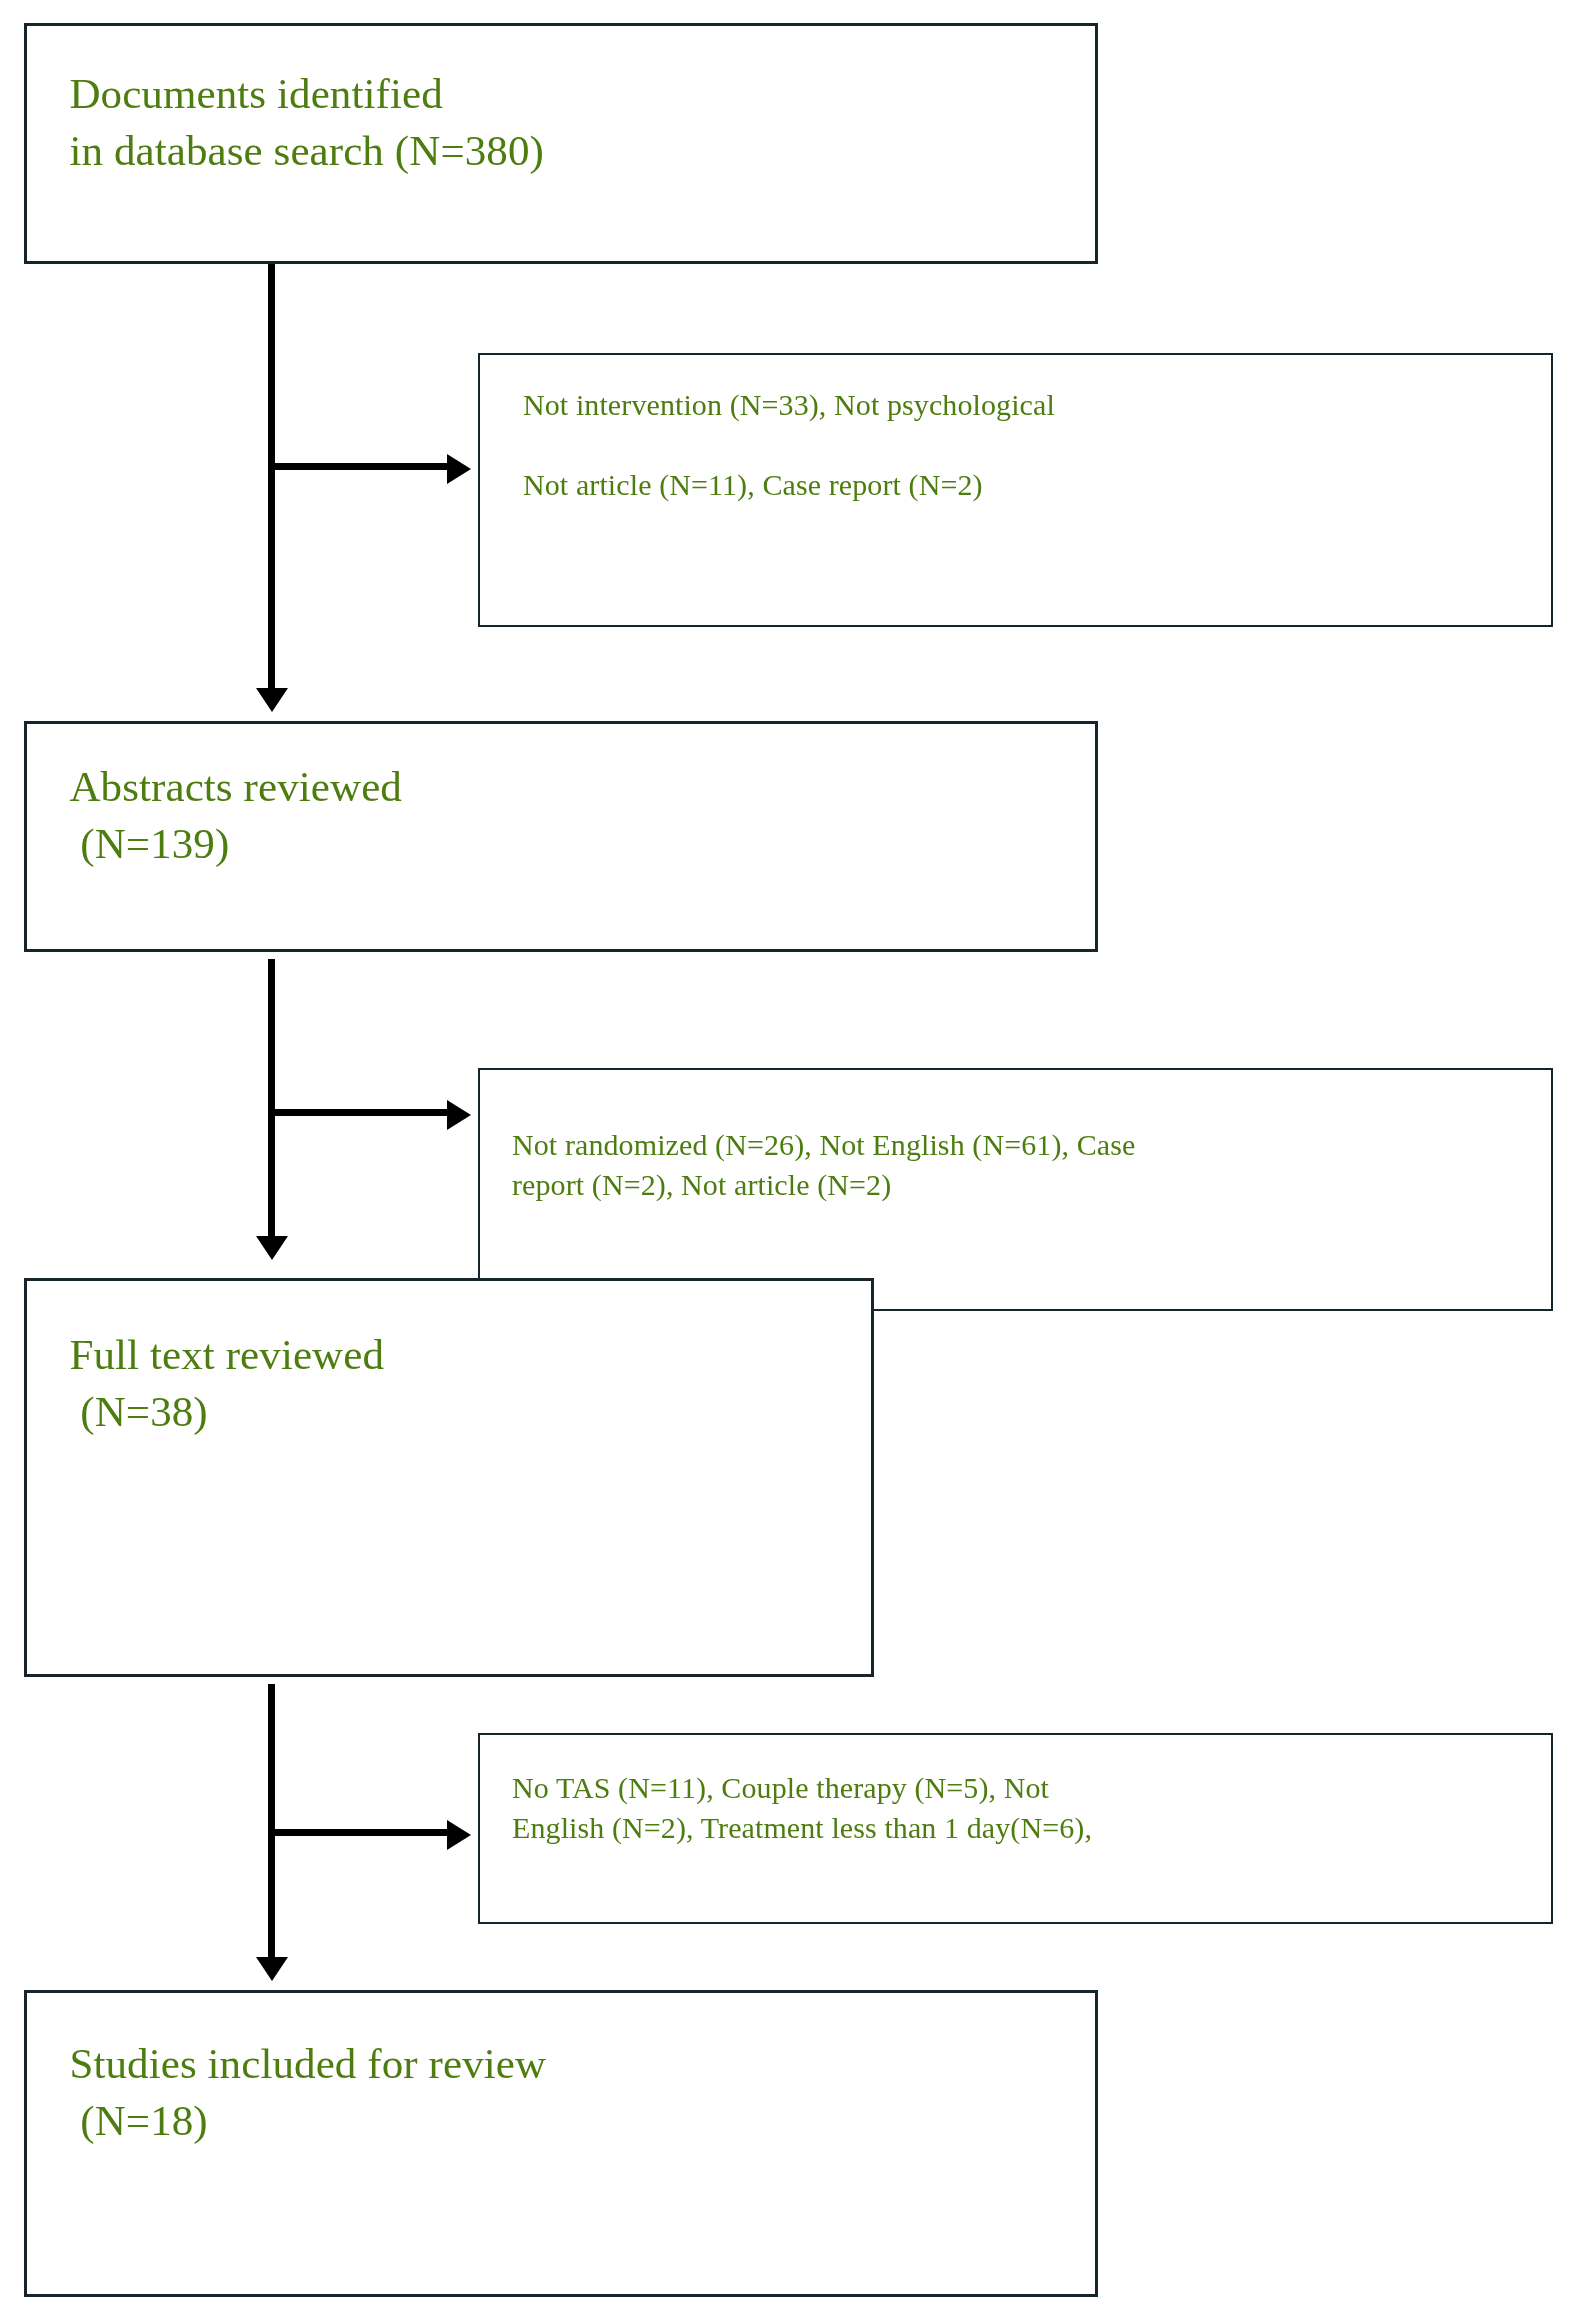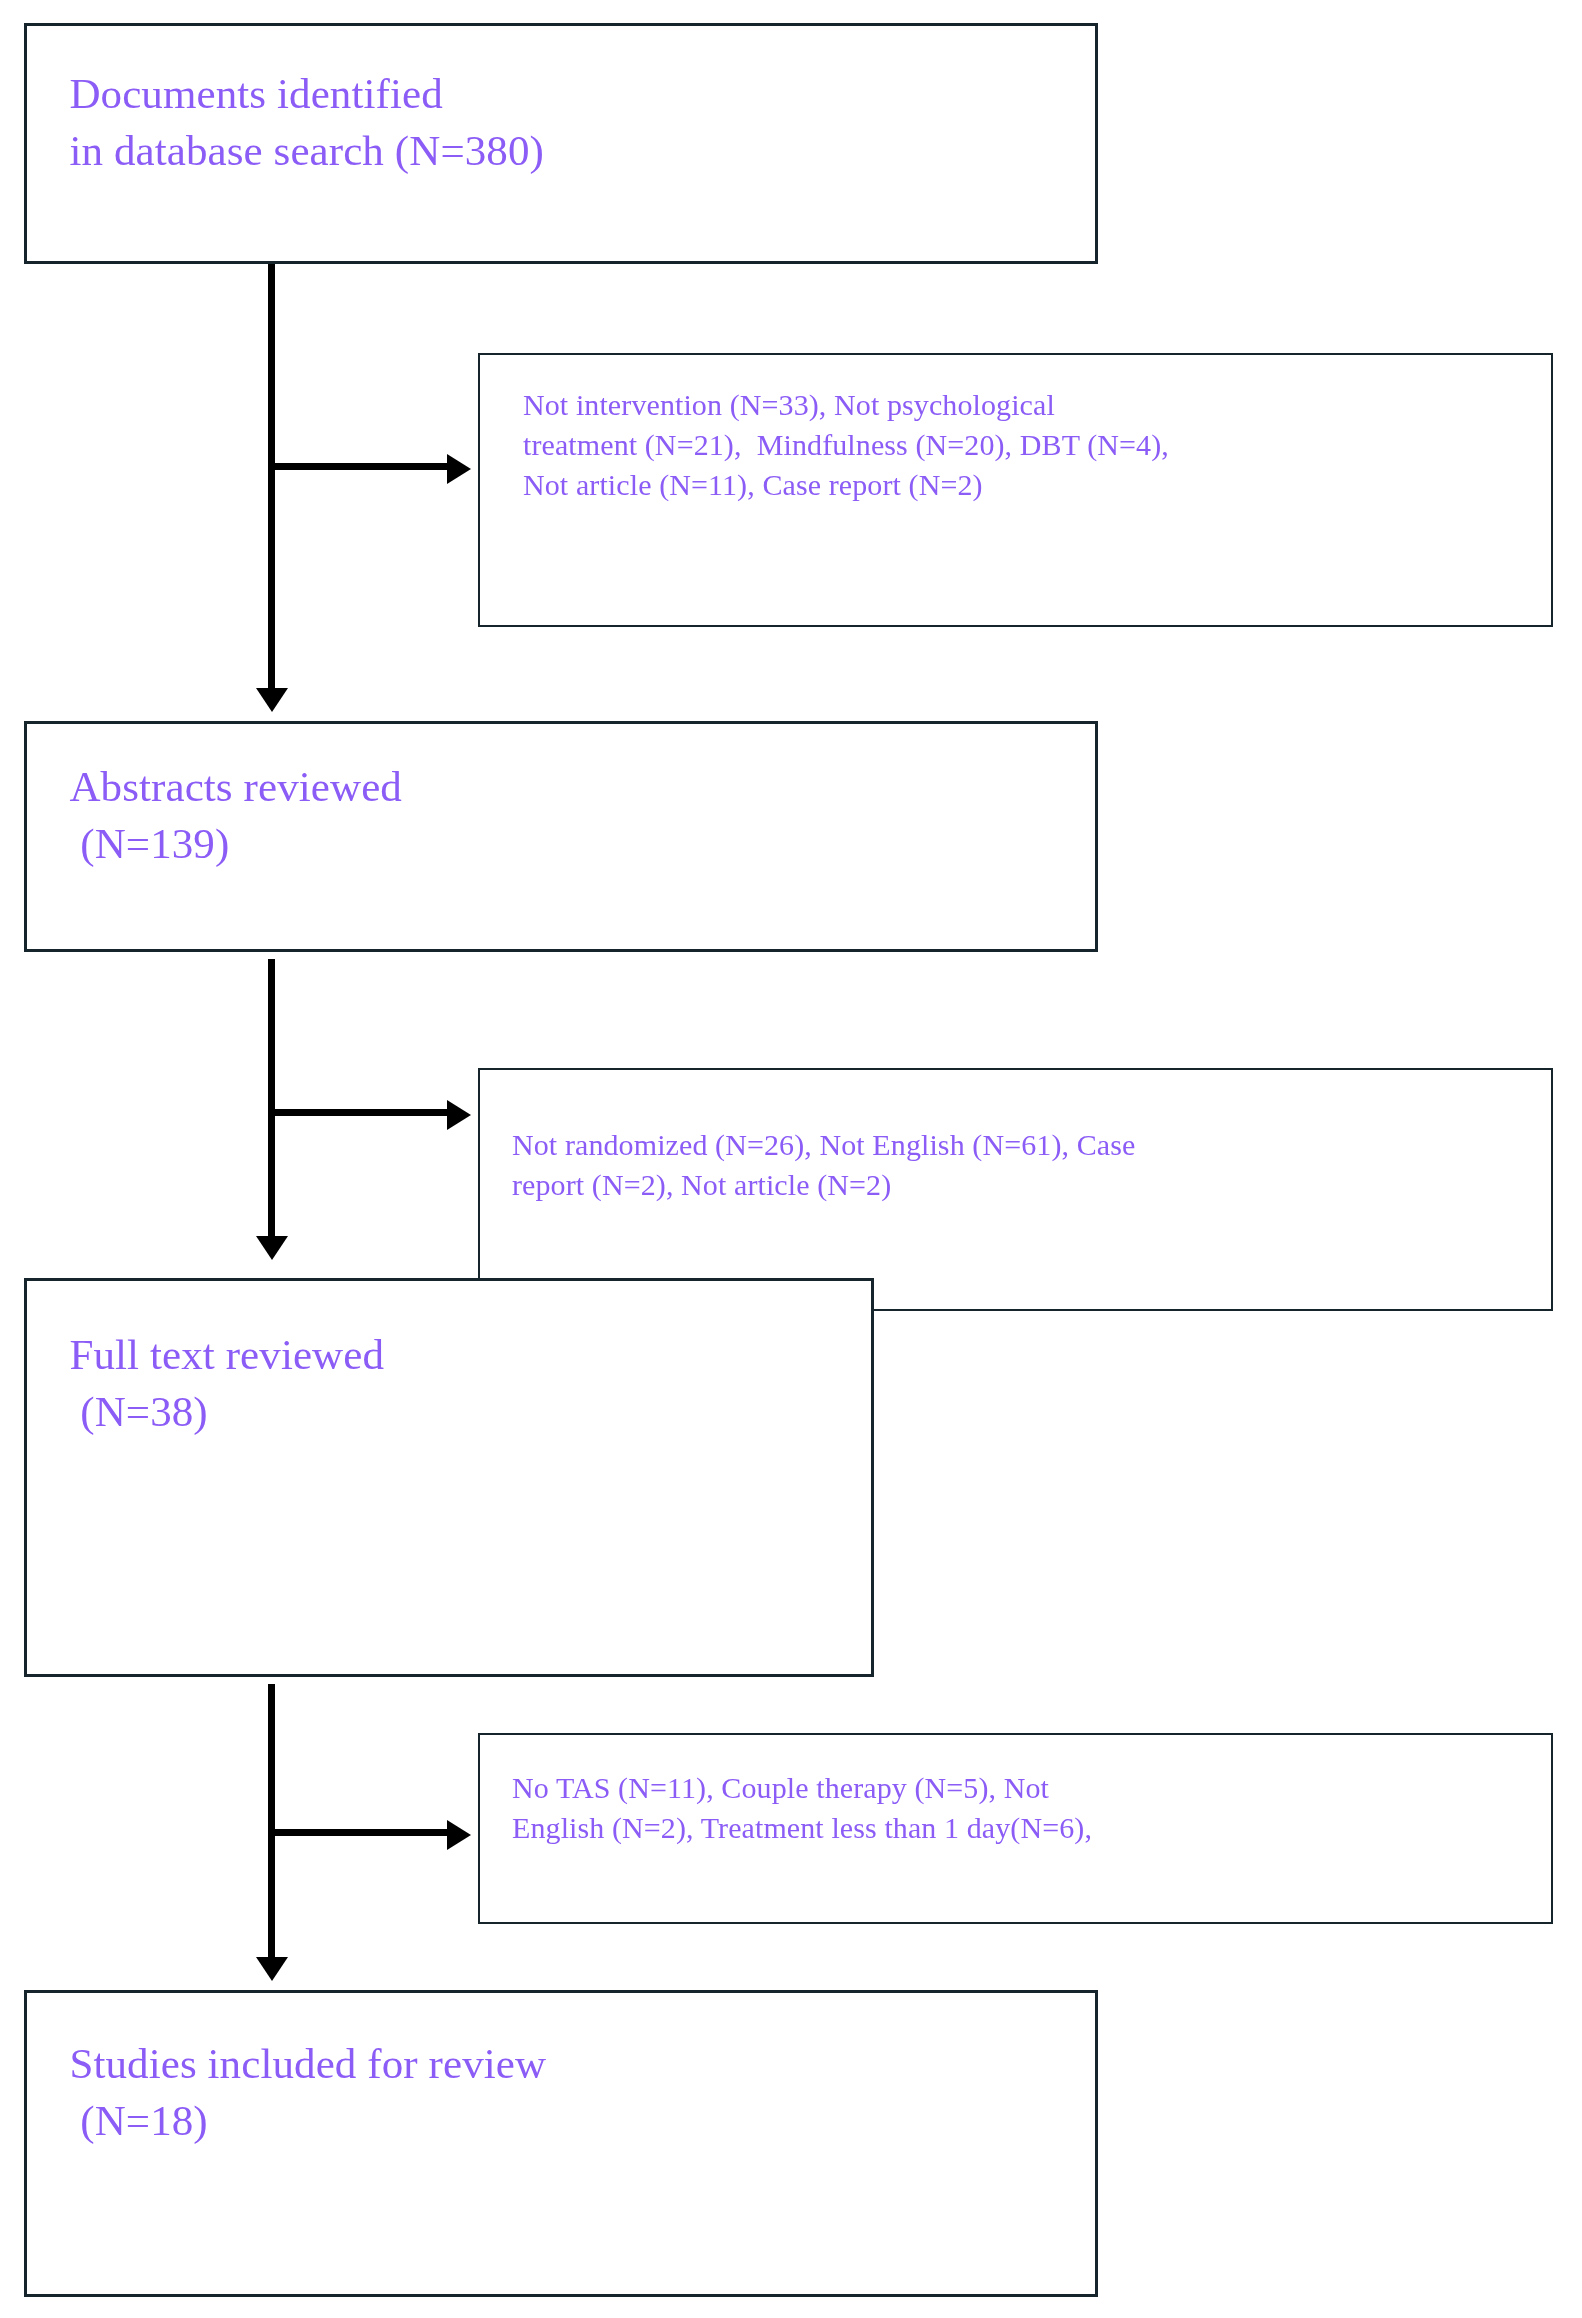--- a/index.html
+++ b/index.html
@@ -23,21 +23,21 @@
     box-sizing: border-box;
     background: #ffffff;
     border: 3.6px solid #16242c;
   }
   .box.thin {
     border-width: 2.9px;
   }
   .box-text {
     position: absolute;
     white-space: pre-wrap;
-    color: #8b5cf6;
+    color: #4d7c0f;
   }
   .main-text {
     font-size: 43px;
     line-height: 1.33;
     letter-spacing: 0.1px;
   }
   .excl-text {
     font-size: 30px;
     line-height: 1.34;
     letter-spacing: 0.1px;
@@ -80,21 +80,21 @@
     <div class="box-text main-text" style="left:42px; top:39px; width:1005px;"><span>Documents identified</span><br><span>in database search (N=380)</span></div>
   </div>
 
   <div class="vline" style="left:268px; top:264px; height:438px;"></div>
   <div class="arrow-down" style="left:256px; top:688px;"></div>
 
   <div class="hline" style="left:268px; top:463px; width:184px;"></div>
   <div class="arrow-right" style="left:447px; top:454px;"></div>
 
   <div class="box thin" style="left:478px; top:353px; width:1075px; height:274px;">
-    <div class="box-text excl-text" style="left:32px; top:30px; width:1019px;margin-left:11px;"><span>Not intervention (N=33), Not psychological</span><br><span>treatment (N=21),  Mindfulness (N=20), DBT (N=4),</span><br><span>Not article (N=11), Case report (N=2)</span></div>
+    <div class="box-text excl-text" style="left:32px; top:30px; width:1019px;margin-left:11px;"><span>Not intervention (N=33), Not psychological</span><br><br><span>Not article (N=11), Case report (N=2)</span></div>
   </div>
 
   <div class="box" style="left:24.4px; top:721px; width:1074px; height:231px;">
     <div class="box-text main-text" style="left:42px; top:34px; width:1005px;"><span>Abstracts reviewed</span><br><span> (N=139)</span></div>
   </div>
 
   <div class="vline" style="left:268px; top:959px; height:290px;"></div>
   <div class="arrow-down" style="left:256px; top:1236px;"></div>
 
   <div class="hline" style="left:268px; top:1109px; width:184px;"></div>

